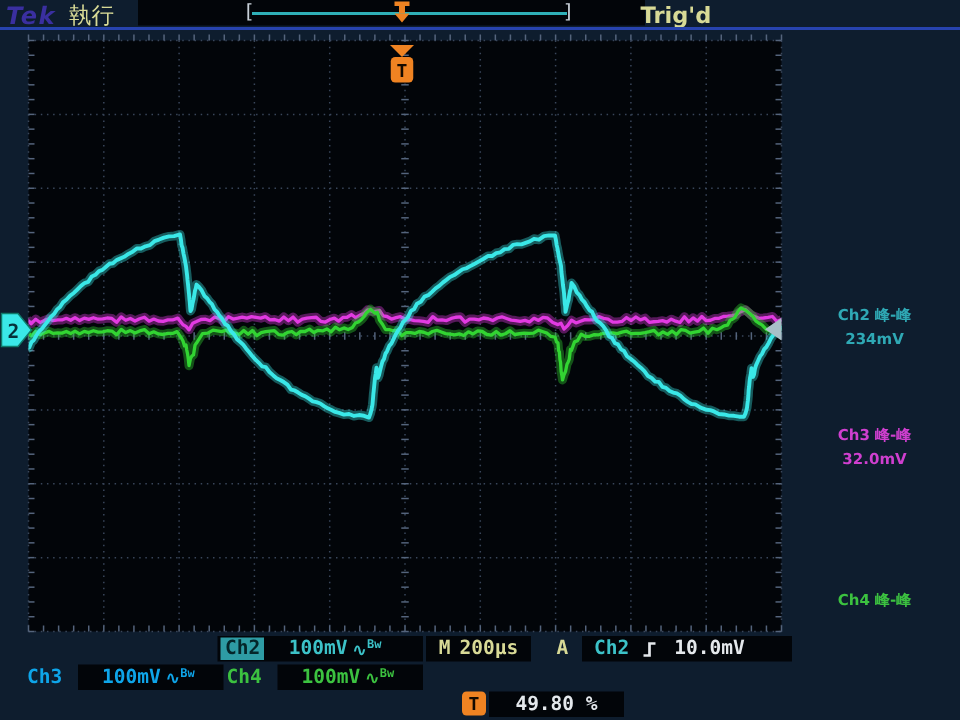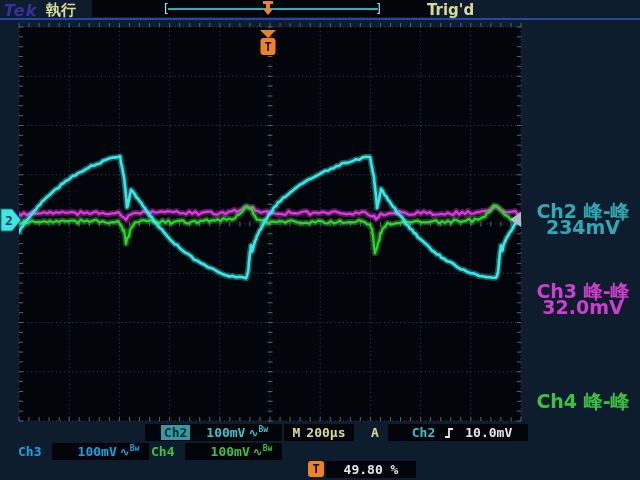--- a/index.html
+++ b/index.html
@@ -2,45 +2,45 @@
 <html><head>
 <meta charset="utf-8">
 <style>
   html,body{margin:0;padding:0;}
   body{width:640px;height:480px;background:#0e1d2e;overflow:hidden;
        font-family:"DejaVu Sans",sans-serif;}
   #screen{position:relative;width:640px;height:480px;background:#0e1d2e;}
   .abs{position:absolute;}
   
   #tek-logo{left:4px;top:1px;font-size:16px;font-weight:bold;font-style:italic;color:#3a2fa0;letter-spacing:1px;}
-  #run-status{left:46px;top:1px;font-size:15px;font-weight:bold;color:#d8da96;}
+  #run-status{left:46px;top:1px;font-size:15px;font-weight:normal;color:#d8da96;}
   #trigd{left:427px;top:1px;font-size:15px;font-weight:bold;color:#d8da96;}
   #record-bar{left:92px;top:0px;width:338px;height:17px;background:#020509;}
   #record-line{left:76px;top:8px;width:210px;height:2px;background:#2fb0b8;}
   .bracket{top:1px;font-size:13px;color:#c8d0d8;font-family:"DejaVu Sans Mono",monospace;}
   #blue-line{left:0;top:18px;width:640px;height:2px;background:#2743ae;}
   
   #mini-trig{left:170px;top:1px;width:12px;height:15px;}
   #mini-trig .tbar{position:absolute;left:1px;top:0;width:10px;height:3px;background:#ef8322;}
   #mini-trig .tstem{position:absolute;left:4px;top:3px;width:4px;height:5px;background:#ef8322;}
   #mini-trig .tarrow{position:absolute;left:1px;top:8px;width:0;height:0;
      border-left:5px solid transparent;border-right:5px solid transparent;border-top:6px solid #ef8322;}
   
   .box{background:#020509;display:flex;align-items:center;font-size:13px;font-weight:bold;
-       font-family:"DejaVu Sans Mono",monospace;justify-content:center;}
+       font-family:"DejaVu Sans Mono",monospace;}
   .cyan{color:#3cc2c8;} .mag{color:#0ea5e9;} .grn{color:#3cc240;} .yel{color:#d8da96;} .wht{color:#e4e8ec;}
   .chbadge{background:#2e9ca4;color:#04262a;padding:0 3px;margin:0 2px;}
   .bw{font-size:8px;line-height:8px;align-self:flex-start;margin-top:2px;font-weight:bold;}
   .coup{font-family:"DejaVu Sans",sans-serif;font-size:12px;}
   .chlabel{font-size:13px;font-weight:bold;font-family:"DejaVu Sans Mono",monospace;}
   .tsquare{width:16px;height:16px;background:#ef8322;color:#140a00;font-weight:bold;font-size:12px;
            display:flex;align-items:center;justify-content:center;border-radius:3px;
            font-family:"DejaVu Sans Mono",monospace;}
   
-  .meas{width:110px;text-align:center;font-size:19px;font-weight:bold;line-height:16px;}
+  .meas{width:110px;text-align:center;font-size:10px;font-weight:bold;line-height:16px;}
 </style>
 </head>
 <body>
 
 <div id="screen">
 
   <svg id="scope" width="640" height="480" class="abs" style="left:0;top:0">
     <defs>
       <clipPath id="gclip">
           <rect x="19" y="27" width="502" height="394"></rect>

